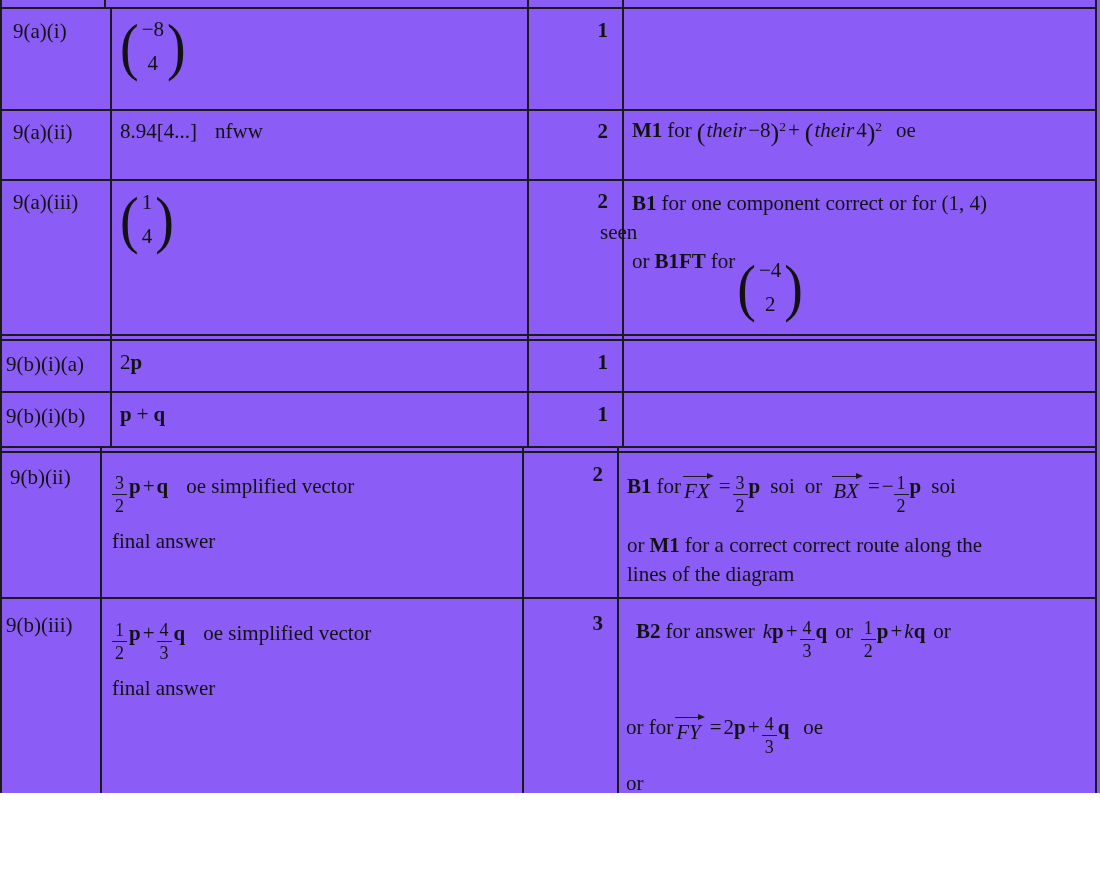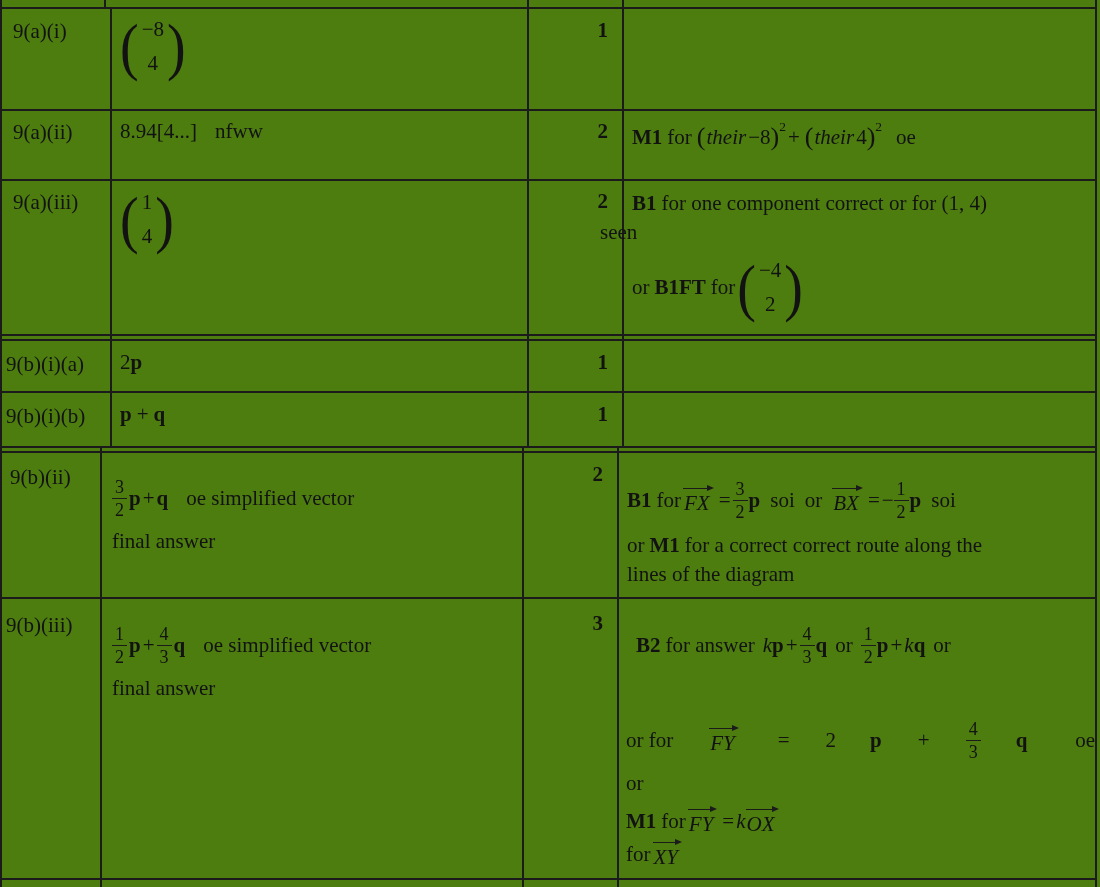--- a/index.html
+++ b/index.html
@@ -1,25 +1,25 @@
 <!DOCTYPE html>
 <html><head>
 <meta charset="utf-8">
 <style>
   html,body { margin:0; padding:0; background:#fff; }
   .page {
-    position:relative; width:1100px; height:887px; background:#4d7c0f;
+    position:relative; width:1100px; height:793px; background:#8b5cf6;
     font-family:"Liberation Serif","DejaVu Serif",serif; color:#121212;
     overflow:hidden;
   }
   .ln { position:absolute; background:#1b1b1b; }
   .txt {
     position:absolute; white-space:pre; font-size:21px; line-height:1.25; color:#121212;
   }
-  .math { position:absolute; display:flex; align-items:center; white-space:pre; font-size:21px; color:#121212; }
+  .math { position:absolute; display:flex; white-space:pre; font-size:21px; color:#121212; }
   .math > * { margin-right:5px; }
   .math > *:last-child { margin-right:0; }
   .mr0 { margin-right:0 !important; }
   .mr1 { margin-right:1px !important; }
   .mr2 { margin-right:2px !important; }
   .mr8 { margin-right:8px !important; }
   .mr10 { margin-right:10px !important; }
   .mr14 { margin-right:14px !important; }
   .mr18 { margin-right:18px !important; }
   .b { font-weight:bold; }
@@ -219,21 +219,21 @@
     <span class="frac mr1">
       <span class="fn">1</span>
       <span class="fd">2</span>
     </span>
     <span class="b mr2">p</span>
     <span class="mr2">+</span>
     <span class="i mr0">k</span>
     <span class="b mr8">q</span>
     <span>or</span>
   </div>
-  <div class="math" style="left:626px;top:715px;height:50px;gap:34px;">
+  <div class="math" style="left:626px;top:715px;height:50px;">
     <span class="mr2">or for</span>
     <span class="vec">FY</span>
     <span class="mr2">=</span>
     <span class="mr0">2</span>
     <span class="b mr2">p</span>
     <span class="mr2">+</span>
     <span class="frac mr1">
       <span class="fn">4</span>
       <span class="fd">3</span>
     </span>

